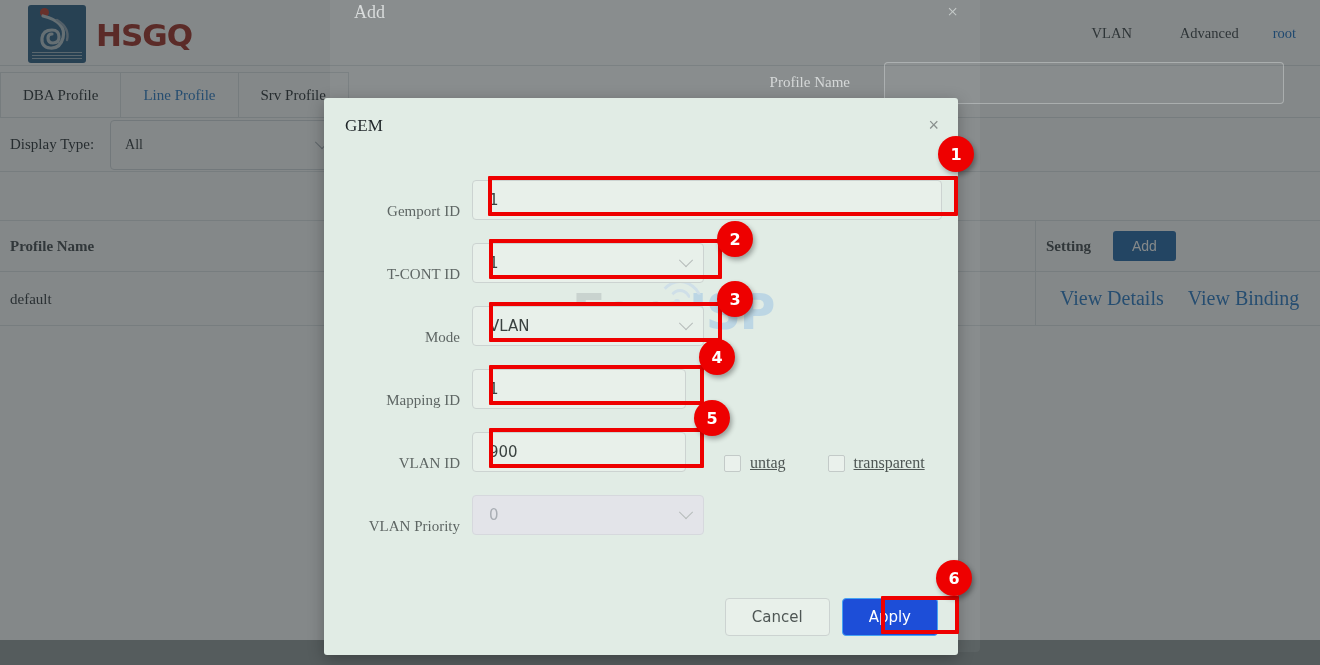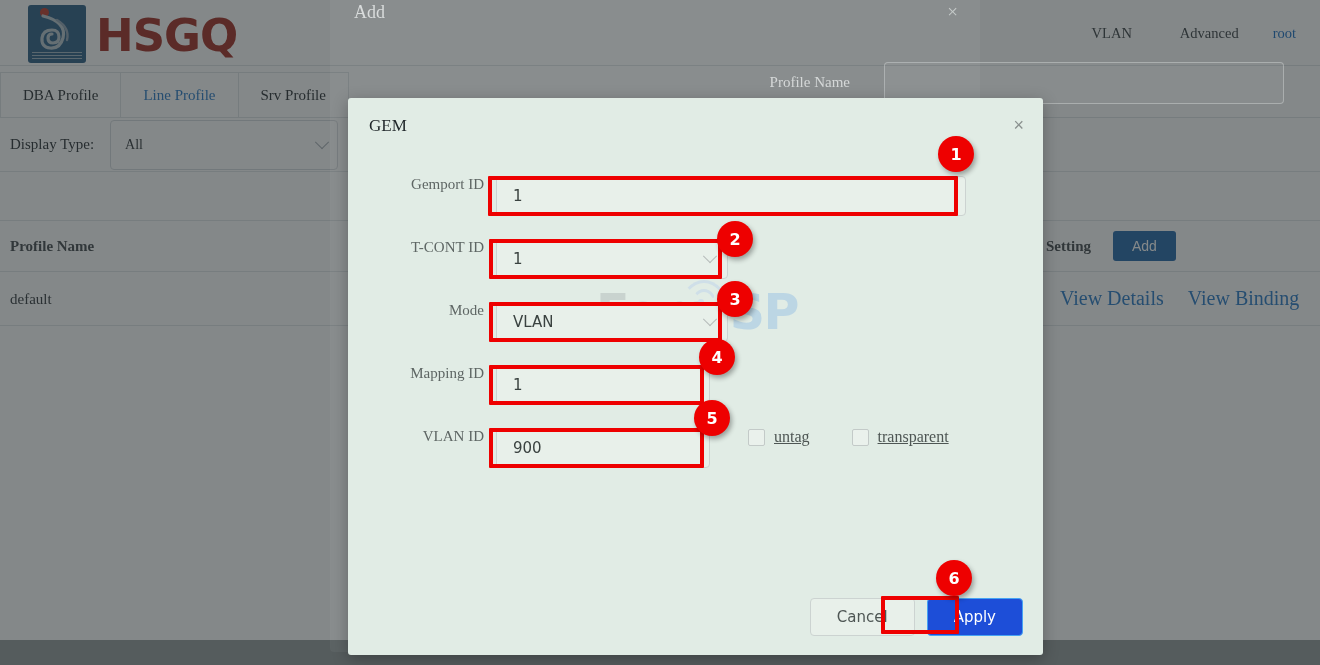--- a/index.html
+++ b/index.html
@@ -64,21 +64,21 @@
     width: 50px; height: 8px;
     background: repeating-linear-gradient(
       to bottom,
       #9fb3c2 0px, #9fb3c2 1px,
       #2c5d85 1px, #2c5d85 3px
     );
   }
   .brand-text {
     font-family: "DejaVu Sans", sans-serif;
     font-weight: bold;
-    font-size: 45px;
+    font-size: 31px;
     letter-spacing: -1px;
     color: #a32d22;
     line-height: 1;
     margin-top: 2px;
   }
 
   .top-nav {
     position: absolute;
     right: 14px; top: 0;
     height: 66px;
@@ -292,22 +292,22 @@
     width: 400px; height: 42px;
     border: 1px solid rgba(210,216,216,0.45);
     border-radius: 4px;
     background: rgba(255,255,255,0.04);
     box-sizing: border-box;
   }
 
   
   .dialog-gem {
     position: absolute;
-    left: 348px; top: 98px;
-    width: 695px; height: 557px;
+    left: 324px; top: 98px;
+    width: 634px; height: 557px;
     background: #e1ece5;
     border-radius: 3px;
     box-shadow: 0 4px 16px rgba(0,0,0,0.28);
   }
   .dlg-title {
     position: absolute;
     left: 21px; top: 18px;
     font-size: 17px;
     color: #1f2629;
   }
@@ -320,21 +320,21 @@
     line-height: 1;
     font-family: "Liberation Sans", sans-serif;
   }
 
   .form-row {
     position: absolute;
     left: 0;
     width: 650px;
     height: 44px;
     display: flex;
-    align-items: flex-start;
+    align-items: flex-end;
   }
   .form-label {
     width: 148px;
     text-align: right;
     font-size: 15px;
     color: #5e6664;
     padding-right: 12px;
     box-sizing: border-box;
   }
   .field {
@@ -608,20 +608,27 @@
         <span class="cbox"></span>
         <span class="cbox-label">untag</span>
       </div>
       <div class="cbox-item" style="margin-left:28px;">
         <span class="cbox"></span>
         <span class="cbox-label">transparent</span>
       </div>
     </div>
   </div>
 
+  <div class="form-row" style="top:393px;">
+    <div class="form-label">VLAN Priority</div>
+    <div class="field select disabled" style="width:232px;">
+      <span>0</span>
+      <span class="sel-caret"></span>
+    </div>
+  </div>
 
   <div class="dlg-actions">
     <button class="btn btn-cancel">Cancel</button>
     <button class="btn btn-apply">Apply</button>
   </div>
 </div>
 
 <div>
   <div class="annot-box" style="left:488px; top:176px; width:470px; height:40px;"></div>
   <div class="annot-badge" style="left:938px; top:136px;">1</div>

